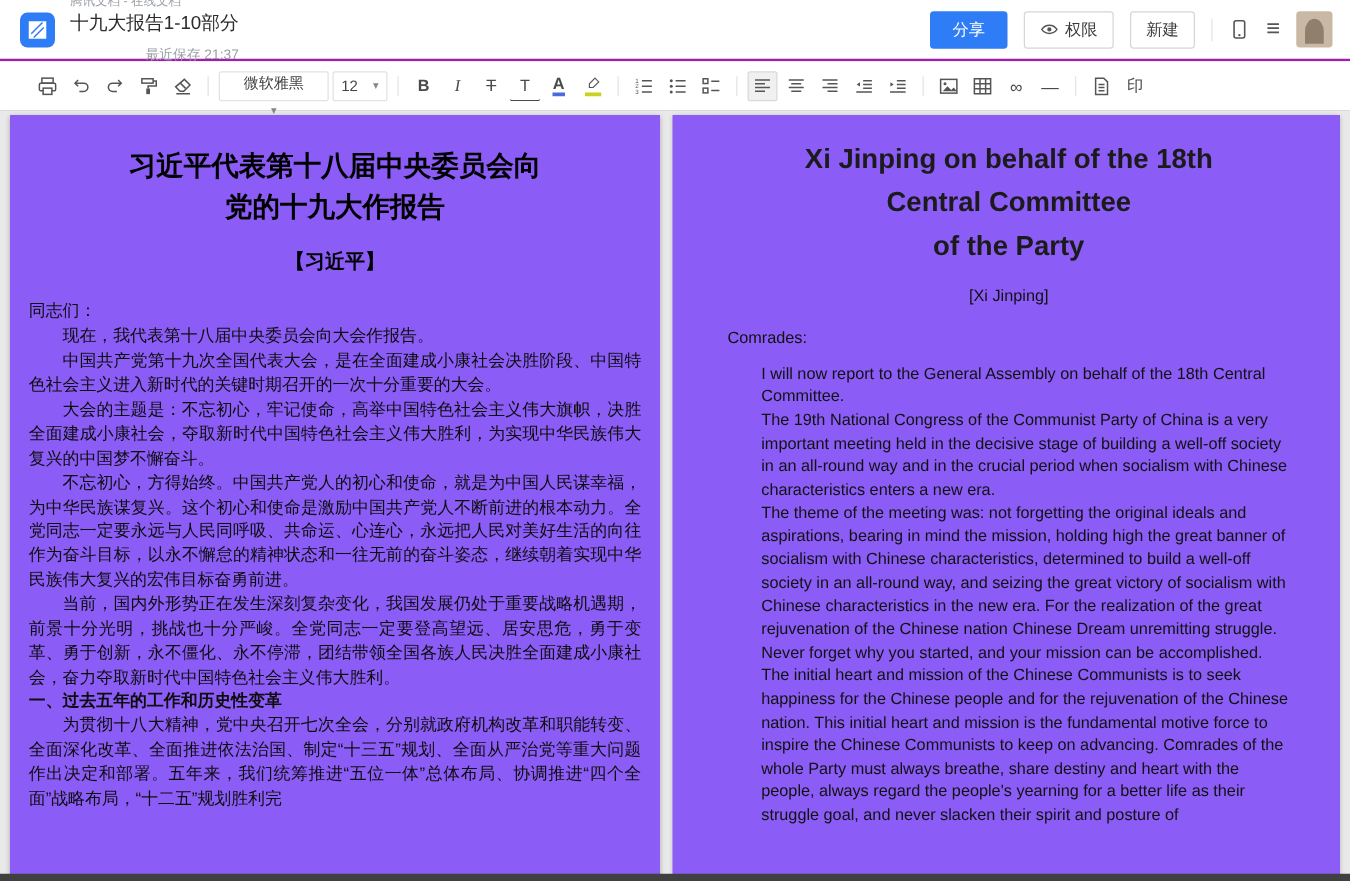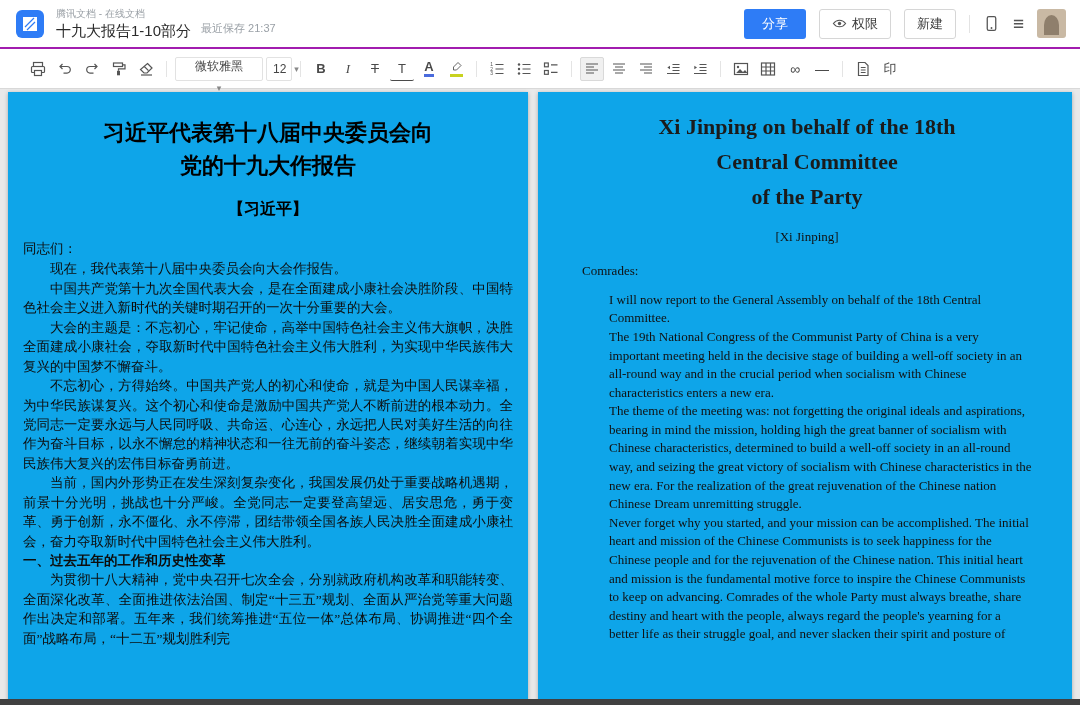--- a/index.html
+++ b/index.html
@@ -4,21 +4,21 @@
 <style>
   * { margin:0; padding:0; box-sizing:border-box; }
   html,body { width:1080px; height:705px; overflow:hidden; }
   body { font-family:"Liberation Sans","DejaVu Sans",sans-serif; background:#e9e9e9; position:relative; color:#333; }
 
   
   .topbar { height:49px; background:#fff; display:flex; align-items:center; padding:0 14px; border-bottom:2px solid #a21caf; }
   .logo { width:32px; height:32px; flex:0 0 auto; cursor:pointer; }
   .doc-info { margin-left:10px; line-height:1.2; }
   .breadcrumb { font-size:10px; color:#9aa0a6; cursor:pointer; }
-  .title-row { display:flex; align-items:flex-start; gap:10px; margin-top:2px; }
+  .title-row { display:flex; align-items:flex-end; gap:10px; margin-top:2px;flex-direction:column; }
   .doc-title { font-size:15px; color:#2b2b2b; }
   .save-status { font-size:11px; color:#9aa0a6; }
   .topbar-right { margin-left:auto; display:flex; align-items:center; gap:13px; }
   .btn-share { background:#2e7cf6; color:#fff; font-size:13px; padding:6px 18px; border:none; border-radius:3px; cursor:pointer; font-family:inherit; }
   .btn-outline { background:#fff; color:#3a3a3a; font-size:13px; padding:5px 12px; border:1px solid #d6d6d6; border-radius:3px; cursor:pointer; display:flex; align-items:center; gap:5px; font-family:inherit; }
   .vdiv { width:1px; height:18px; background:#e3e3e3; }
   .icon-btn { color:#555; cursor:pointer; display:flex; align-items:center; }
   .menu-glyph { font-size:19px; line-height:1; color:#555; }
   .avatar { width:29px; height:29px; border-radius:3px; background:#c9b9a4; position:relative; overflow:hidden; cursor:pointer; }
   .avatar::after { content:""; position:absolute; left:7px; top:6px; width:15px; height:20px; border-radius:50% 50% 0 0; background:#8f7f6c; }
@@ -30,29 +30,29 @@
   .tb-sep { width:1px; height:16px; background:#e4e4e4; margin:0 5px; }
   .tb-letter { font-size:13px; line-height:1; }
   .b-bold { font-weight:700; }
   .b-italic { font-style:italic; font-family:"Liberation Serif",serif; }
   .b-strike { text-decoration:line-through; }
   .b-under { border-bottom:1.5px solid #4a4a4a; }
   .colorbar { display:inline-block; border-bottom:3px solid #4a6bdd; padding-bottom:1px; font-weight:600; }
   .hlbar { display:inline-block; border-bottom:3px solid #c8d21f; padding-bottom:1px; }
   .dropdown { display:flex; align-items:center; justify-content:space-between; border:1px solid #e2e2e2; border-radius:2px; height:24px; padding:0 6px; font-size:12px; color:#444; cursor:pointer; gap:8px; }
   .dd-font { width:88px;flex-direction:column; }
-  .dd-size { width:26px; }
+  .dd-size { width:44px; }
   .caret { font-size:9px; color:#888; }
   .glyph { font-size:14px; line-height:1; }
   svg.ic { display:block; }
   svg.ic * { stroke-width:1.2; }
 
   
   .doc-area { height:615px; display:flex; gap:10px; padding:3px 8px 0; align-items:stretch; }
-  .page { background:#0ea5e9; box-shadow:0 1px 4px rgba(0,0,0,.28); overflow:hidden; cursor:text;font-family:Liberation Serif, serif; }
+  .page { background:#8b5cf6; box-shadow:0 1px 4px rgba(0,0,0,.28); overflow:hidden; cursor:text; }
   .page-cn { width:520px; padding:20px 15px 0; }
   .page-en { width:534px; padding:14px 40px 0 44px; }
 
   .cn-title { font-size:22px; font-weight:700; text-align:center; line-height:1.5; color:#000; margin-top:4px; }
   .cn-title span { display:block; }
   .cn-byline { text-align:center; font-weight:700; font-size:16px; color:#000; margin:17px 0 19px; }
   .cn-body { font-size:13.5px; line-height:1.44; color:#0d0d0d; text-align:justify; }
   .cn-salutation { margin-bottom:1px; }
   .cn-para { text-indent:2em; }
   .cn-heading { font-weight:700; }

